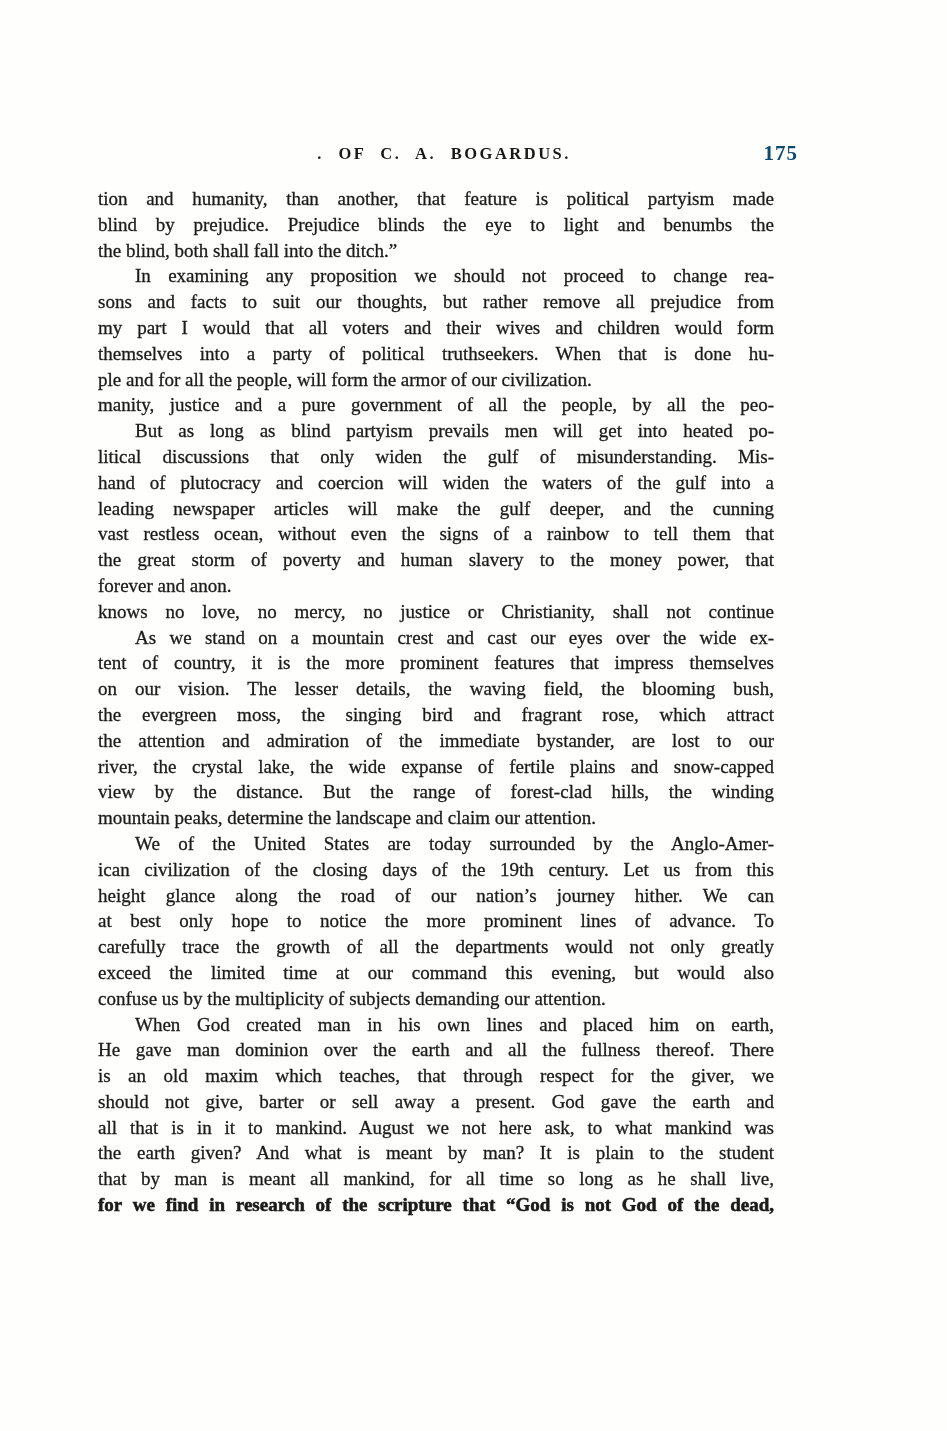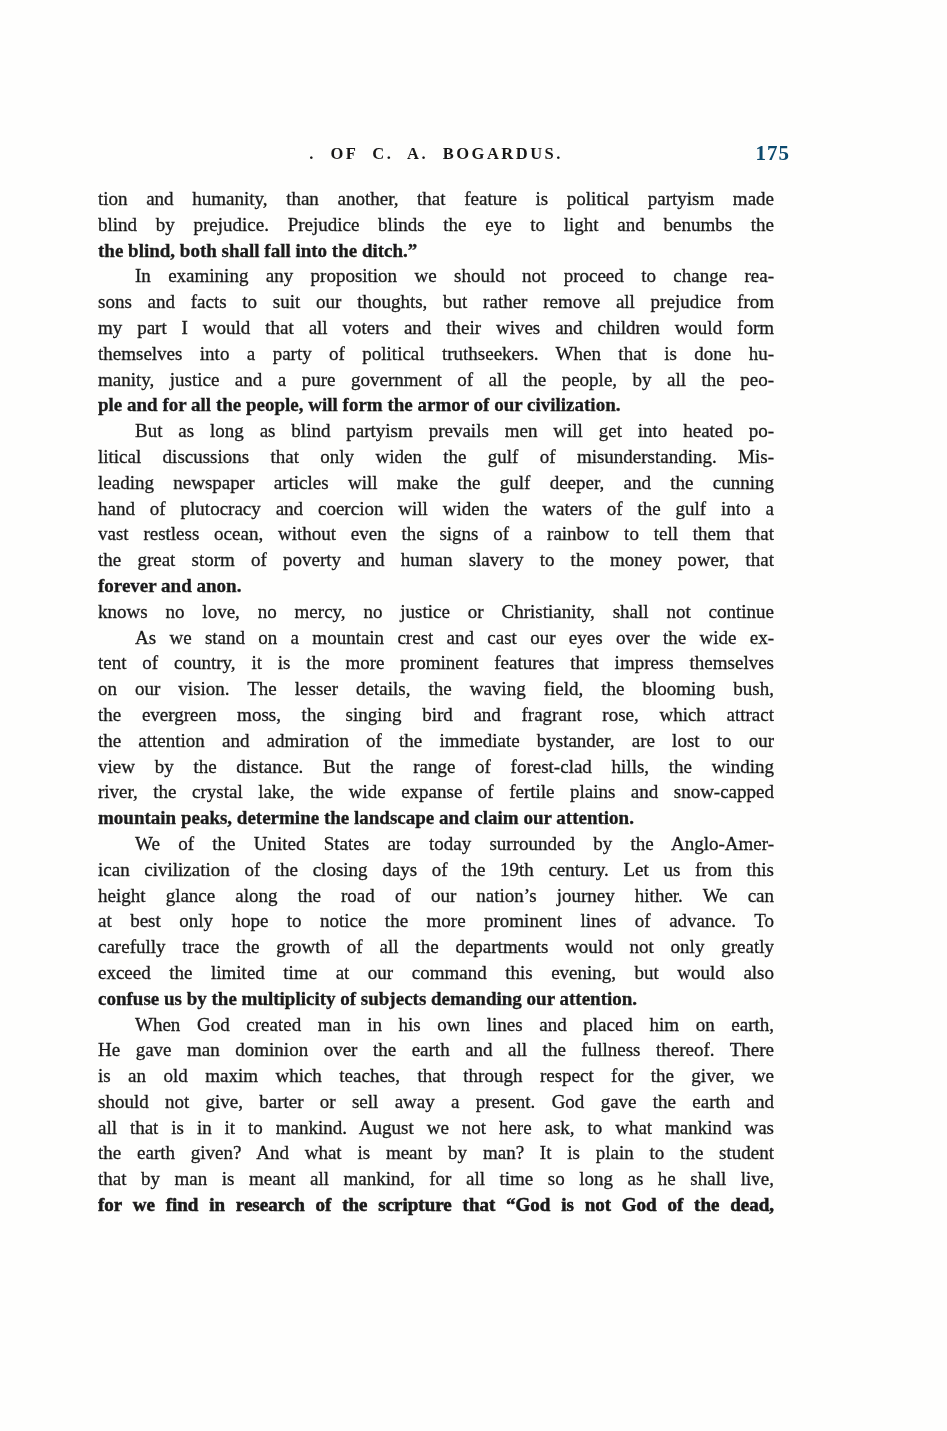--- a/index.html
+++ b/index.html
@@ -12,21 +12,21 @@
     width: 947px;
     height: 1431px;
     background: #fefefd;
     overflow: hidden;
     font-family: "Liberation Serif", "DejaVu Serif", serif;
     color: #1b1b1b;
   }
   .running-head {
     position: absolute;
     top: 144px;
-    left: 98px;
+    left: 106px;
     width: 676px;
     height: 26px;
   }
   .running-title {
     text-align: center;
     font-size: 16.5px;
     font-weight: bold;
     letter-spacing: 2.5px;
     word-spacing: 8px;
     color: #181818;
@@ -52,21 +52,20 @@
     line-height: 25.8px;
     font-size: 19px;
     text-align: justify;
     text-align-last: justify;
     white-space: normal;
     overflow: hidden;
     -webkit-text-stroke: 0.3px #1b1b1b;
   }
   .line.last {
     text-align-last: left;
-    font-weight: bold;
   }
   .paragraph.indent .line:first-child {
     text-indent: 37px;
   }
   .line.smudged {
     font-weight: bold;
     -webkit-text-stroke: 0.4px #222;
     text-shadow: 0 0 0.8px rgba(20,20,20,0.6);
   }
 </style>
@@ -82,41 +81,41 @@
       <div class="paragraph">
         <div class="line">tion and humanity, than another, that feature is political partyism made</div>
         <div class="line">blind by prejudice.  Prejudice blinds the eye to light and benumbs the</div>
         <div class="line last">the blind, both shall fall into the ditch.”</div>
       </div>
       <div class="paragraph indent">
         <div class="line">In examining any proposition we should not proceed to change rea-</div>
         <div class="line">sons and facts to suit our thoughts, but rather remove all prejudice from</div>
         <div class="line">my part I would that all voters and their wives and children would form</div>
         <div class="line">themselves into a party of political truthseekers.  When that is done hu-</div>
+        <div class="line last">ple and for all the people, will form the armor of our civilization.</div>
         <div class="line">manity, justice and a pure government of all the people, by all the peo-</div>
-        <div class="line last">ple and for all the people, will form the armor of our civilization.</div>
       </div>
       <div class="paragraph indent">
         <div class="line">But as long as blind partyism prevails men will get into heated po-</div>
         <div class="line">litical discussions that only widen the gulf of misunderstanding.  Mis-</div>
+        <div class="line">hand of plutocracy and coercion will widen the waters of the gulf into a</div>
         <div class="line">leading newspaper articles will make the gulf deeper, and the cunning</div>
-        <div class="line">hand of plutocracy and coercion will widen the waters of the gulf into a</div>
         <div class="line">vast restless ocean, without even the signs of a rainbow to tell them that</div>
         <div class="line">the great storm of poverty and human slavery to the money power, that</div>
         <div class="line last">forever and anon.</div>
         <div class="line">knows no love, no mercy, no justice or Christianity, shall not continue</div>
       </div>
       <div class="paragraph indent">
         <div class="line">As we stand on a mountain crest and cast our eyes over the wide ex-</div>
         <div class="line">tent of country, it is the more prominent features that impress themselves</div>
         <div class="line">on our vision.  The lesser details, the waving field, the blooming bush,</div>
         <div class="line">the evergreen moss, the singing bird and fragrant rose, which attract</div>
         <div class="line">the attention and admiration of the immediate bystander, are lost to our</div>
+        <div class="line">river, the crystal lake, the wide expanse of fertile plains and snow-capped</div>
         <div class="line">view by the distance.  But the range of forest-clad hills, the winding</div>
-        <div class="line">river, the crystal lake, the wide expanse of fertile plains and snow-capped</div>
         <div class="line last">mountain peaks, determine the landscape and claim our attention.</div>
       </div>
       <div class="paragraph indent">
         <div class="line">We of the United States are today surrounded by the Anglo-Amer-</div>
         <div class="line">ican civilization of the closing days of the 19th century.  Let us from this</div>
         <div class="line">height glance along the road of our nation’s journey hither.  We can</div>
         <div class="line">at best only hope to notice the more prominent lines of advance.  To</div>
         <div class="line">carefully trace the growth of all the departments would not only greatly</div>
         <div class="line">exceed the limited time at our command this evening, but would also</div>
         <div class="line last">confuse us by the multiplicity of subjects demanding our attention.</div>

